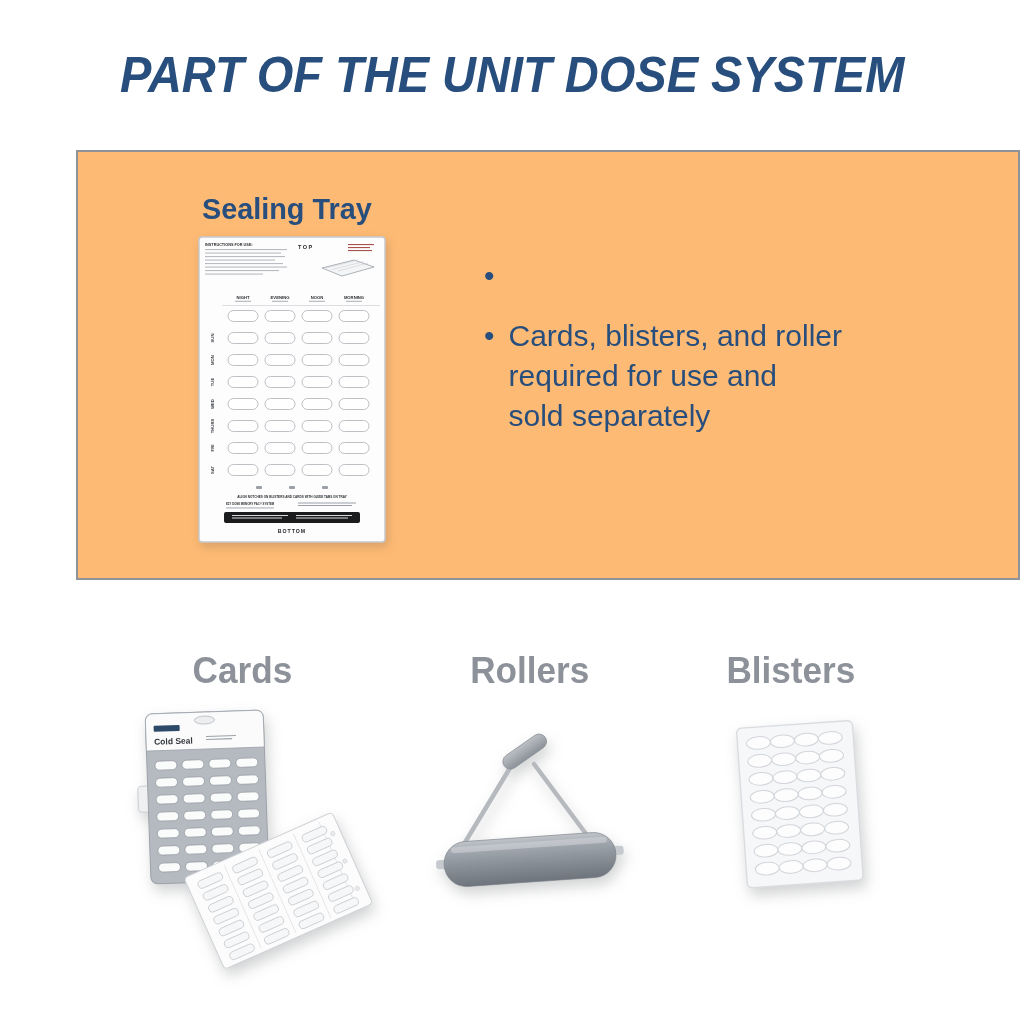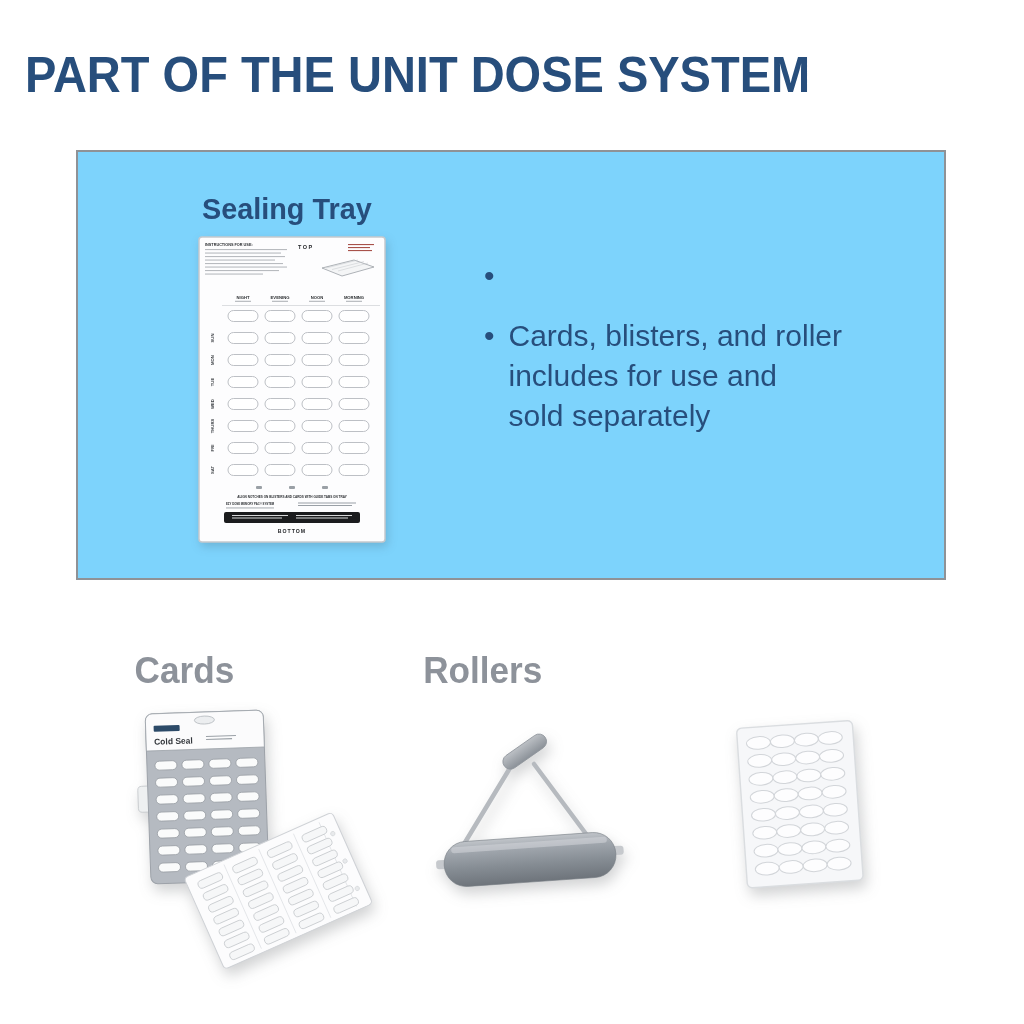--- a/index.html
+++ b/index.html
@@ -5,34 +5,34 @@
   :root{
     --navy:#274e7c;
     --gray-head:#8d929a;
     --box-border:#8f9296;
   }
   *{margin:0;padding:0;box-sizing:border-box;}
   html,body{background:#ffffff;}
   body{width:1024px;height:1024px;font-family:"Liberation Sans",sans-serif;}
   .canvas{position:relative;width:1024px;height:1024px;background:#ffffff;overflow:hidden;}
 
-  .title{position:absolute;top:46px;left:0;width:100%;}
+  .title{position:absolute;top:46px;left:0;width:100%;text-align:center;font-style:italic;}
   .title-text{display:inline-block;font-size:50px;font-weight:800;color:var(--navy);letter-spacing:0px;transform:scaleX(0.94);white-space:nowrap;}
 
-  .feature-box{position:absolute;left:76px;top:150px;width:870px;height:430px;border:2px solid var(--box-border);background:#7dd3fc;}
+  .feature-box{position:absolute;left:76px;top:150px;width:944px;height:430px;border:2px solid var(--box-border);background:#fdba74;}
   .tray-heading{position:absolute;left:124px;top:40px;}
   .tray-heading-text{display:inline-block;font-size:30px;font-weight:800;color:var(--navy);transform-origin:left center;transform:scaleX(0.96);}
   .tray-svg{position:absolute;left:120px;top:84px;filter:drop-shadow(2px 4px 5px rgba(40,45,50,0.18));}
 
   .bullets{position:absolute;left:406px;top:104px;width:480px;}
   .bullet-item{display:flex;gap:14px;margin-bottom:20px;color:var(--navy);font-size:30px;line-height:1.33;}
   .bullet-dot{flex:0 0 auto;}
   .bullet-text{white-space:pre-line;}
 
-  .section-heading{position:absolute;width:220px;}
+  .section-heading{position:absolute;width:220px;text-align:center;}
   .heading-text{display:inline-block;font-size:37px;font-weight:800;color:var(--gray-head);transform:scaleX(0.95);white-space:nowrap;}
   #cards-heading{left:132px;top:650px;}
   #rollers-heading{left:420px;top:650px;}
   #blisters-heading{left:681px;top:650px;}
 
   .graphic{position:absolute;filter:drop-shadow(3px 7px 7px rgba(70,75,80,0.25));}
   #cards-graphic{left:126px;top:700px;}
   #roller-graphic{left:428px;top:712px;}
   #blister-graphic{left:728px;top:716px;}
 
@@ -162,31 +162,34 @@
       <text x="94" y="297" text-anchor="middle" font-size="5.2" font-weight="bold" letter-spacing="1" fill="#232528">BOTTOM</text>
     </svg>
 
     <div class="bullets">
       <div class="bullet-item">
         <span class="bullet-dot">•</span>
       </div>
       <div class="bullet-item">
         <span class="bullet-dot">•</span>
         <span class="bullet-text">Cards, blisters, and roller
-includes for use and
+required for use and
 sold separately</span>
       </div>
     </div>
   </div>
 
   <div class="section-heading" id="cards-heading">
     <span class="heading-text">Cards</span>
   </div>
   <div class="section-heading" id="rollers-heading">
     <span class="heading-text">Rollers</span>
+  </div>
+  <div class="section-heading" id="blisters-heading">
+    <span class="heading-text">Blisters</span>
   </div>
 
   <svg class="graphic" id="cards-graphic" width="260" height="278" viewBox="0 0 260 278">
     <defs>
       <rect id="pkg-slot" width="22" height="9" rx="4.5" fill="#fafbfb" stroke="#979ca3" stroke-width="0.8"></rect>
       <rect id="card-slot" width="26" height="8" rx="4" fill="#f6f7f8" stroke="#c7cace" stroke-width="0.8"></rect>
     </defs>
 
     <g transform="rotate(-2 81 95)">
       <rect x="12" y="84" width="14" height="26" rx="4" fill="#eef0f1" stroke="#c2c5c9" stroke-width="0.8"></rect>

